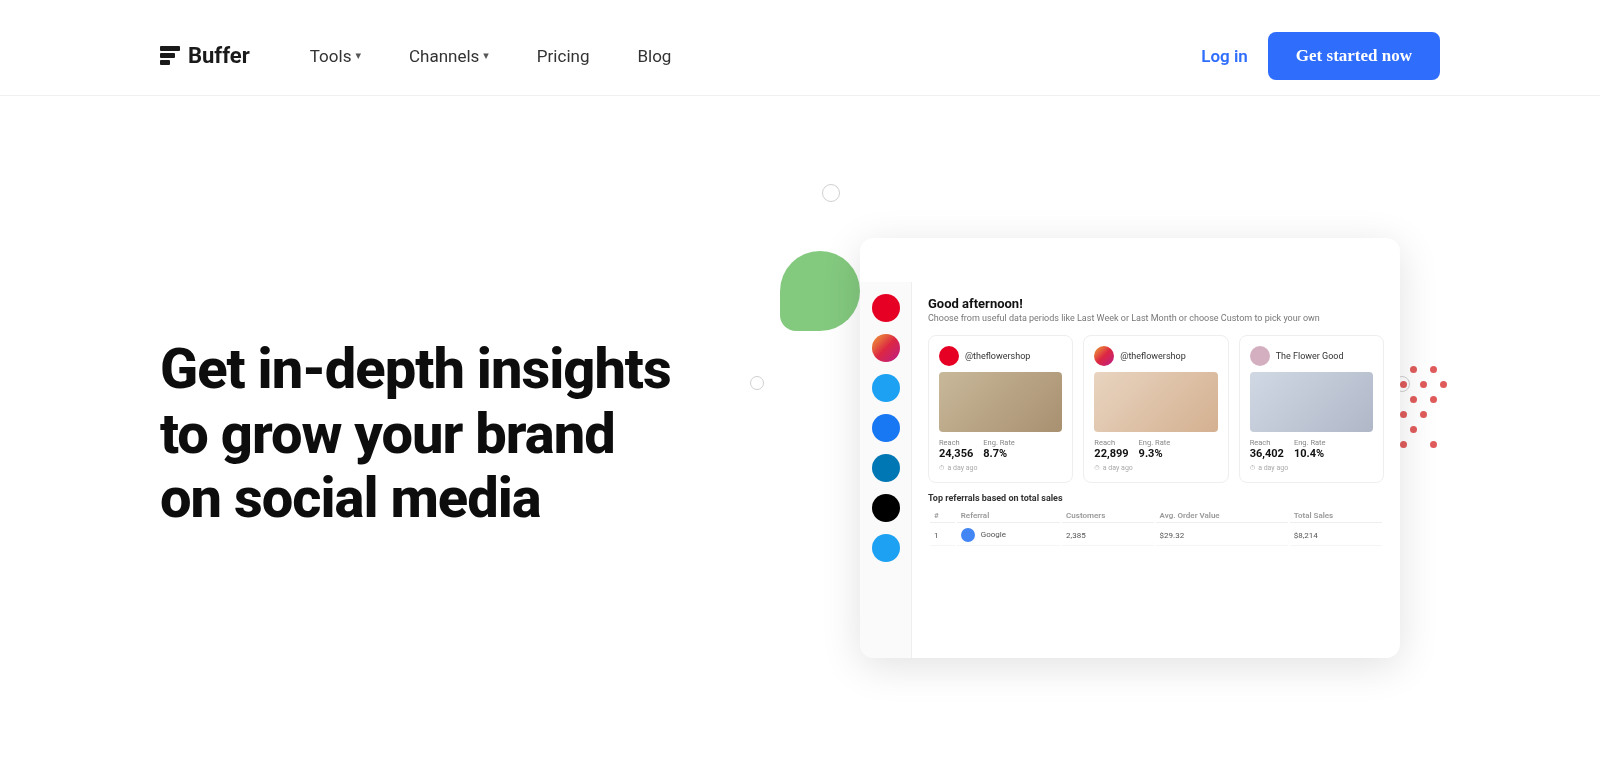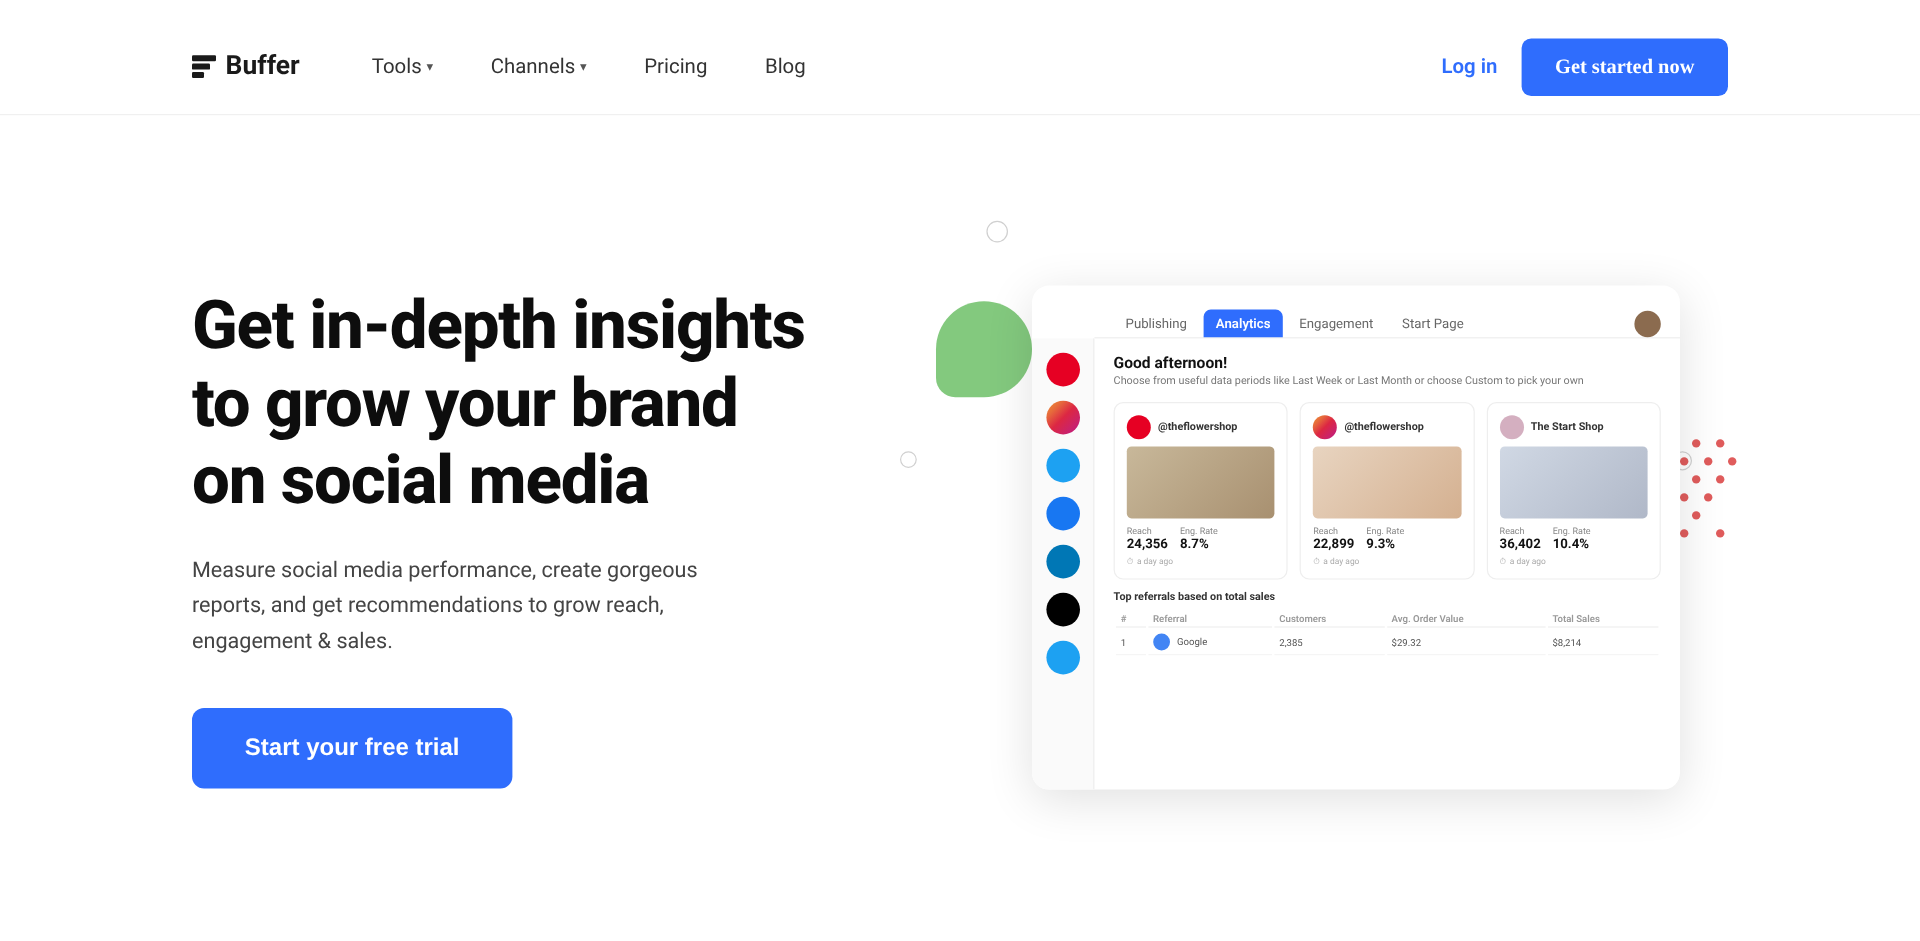--- a/index.html
+++ b/index.html
@@ -299,21 +299,21 @@
       margin-bottom: 6px;
     }
     .card-avatar {
       width: 20px; height: 20px;
       border-radius: 50%;
       background: #ddd;
     }
     .card-account-name {
       font-size: 9px;
       color: #333;
-      font-weight: 700;
+      font-weight: 400;
     }
     .card-img {
       width: 100%;
       height: 60px;
       background: #e8e0d8;
       border-radius: 4px;
       margin-bottom: 6px;
       overflow: hidden;
     }
     .card-img-1 { background: linear-gradient(135deg, #c8b89a, #a89070); }
@@ -400,22 +400,20 @@
   </div>
   <div class="nav-actions">
     <a class="btn-login" href="#">Log in</a>
     <button class="btn-cta">Get started now</button>
   </div>
 </nav>
 
 <section class="hero">
   <div class="hero-left">
     <h1 class="hero-title">Get in-depth insights to grow your brand on social media</h1>
-    <p class="hero-desc">Measure social media performance, create gorgeous reports, and get recommendations to grow reach, engagement &amp; sales.</p>
-    <button class="btn-trial">Start your free trial</button>
   </div>
 
   <div class="hero-right">
 
     <div class="deco-circle deco-circle-1"></div>
     <div class="deco-circle deco-circle-2"></div>
     <div class="deco-circle deco-circle-3"></div>
     <div class="deco-blob"></div>
     <div class="deco-dots">
       <span style="top:0;left:10px"></span>
@@ -433,35 +431,20 @@
       <span style="top:45px;left:40px"></span>
       <span style="top:60px;left:10px"></span>
       <span style="top:60px;left:30px"></span>
       <span style="top:75px;left:0px"></span>
       <span style="top:75px;left:20px"></span>
       <span style="top:75px;left:50px"></span>
     </div>
 
     <div class="dashboard">
 
-      <div class="dash-tabs">
-        <div class="dash-tab">
-          <span>Publishing</span>
-        </div>
-        <div class="dash-tab active">
-          <span>Analytics</span>
-        </div>
-        <div class="dash-tab">
-          <span>Engagement</span>
-        </div>
-        <div class="dash-tab">
-          <span>Start Page</span>
-        </div>
-        <div class="dash-user-avatar"></div>
-      </div>
 
       <div class="dash-sidebar">
         <div class="sidebar-avatar pinterest"></div>
         <div class="sidebar-avatar instagram"></div>
         <div class="sidebar-avatar twitter"></div>
         <div class="sidebar-avatar facebook"></div>
         <div class="sidebar-avatar linkedin"></div>
         <div class="sidebar-avatar tiktok"></div>
         <div class="sidebar-avatar twitter2"></div>
       </div>
@@ -512,21 +495,21 @@
             </div>
             <div class="card-time">
               <span>⏱</span>
               <span>a day ago</span>
             </div>
           </div>
 
           <div class="channel-card">
             <div class="card-account">
               <div class="card-avatar" style="background:#d4afc0"></div>
-              <span class="card-account-name">The Start Shop</span>
+              <span class="card-account-name">The Flower Good</span>
             </div>
             <div class="card-img card-img-3"></div>
             <div class="card-stats">
               <div>
                 <div class="stat-label">Reach</div>
                 <div class="stat-value">36,402</div>
               </div>
               <div>
                 <div class="stat-label">Eng. Rate</div>
                 <div class="stat-pct">10.4%</div>

